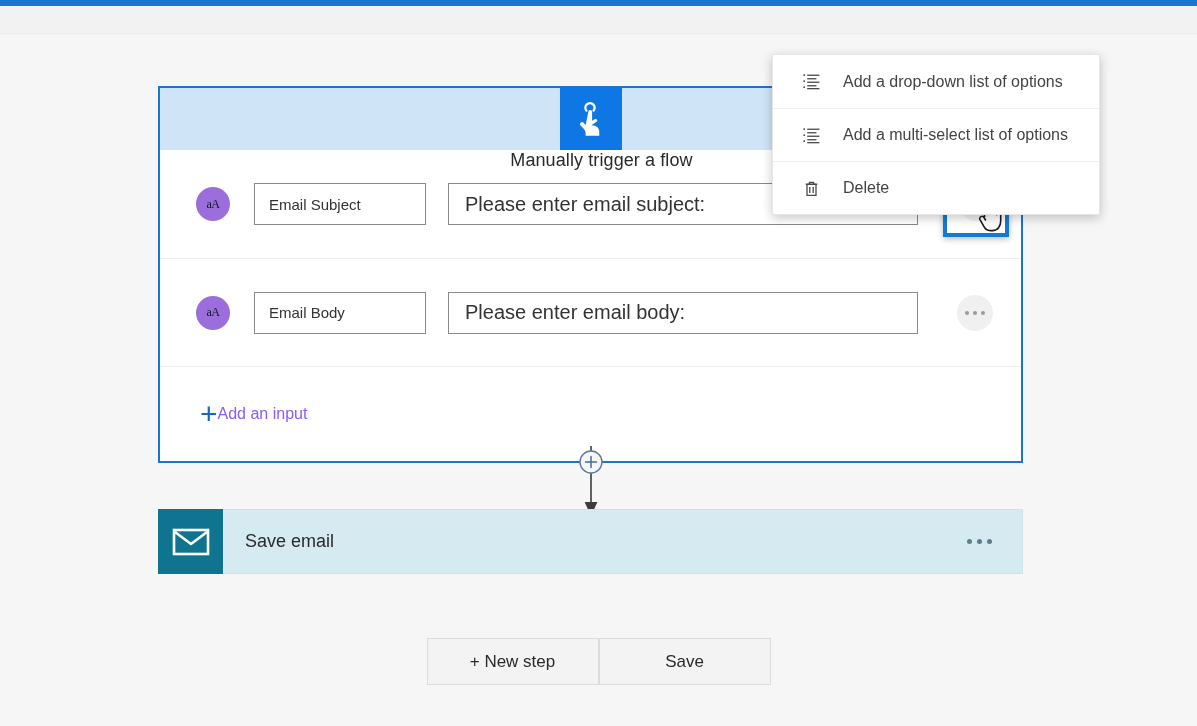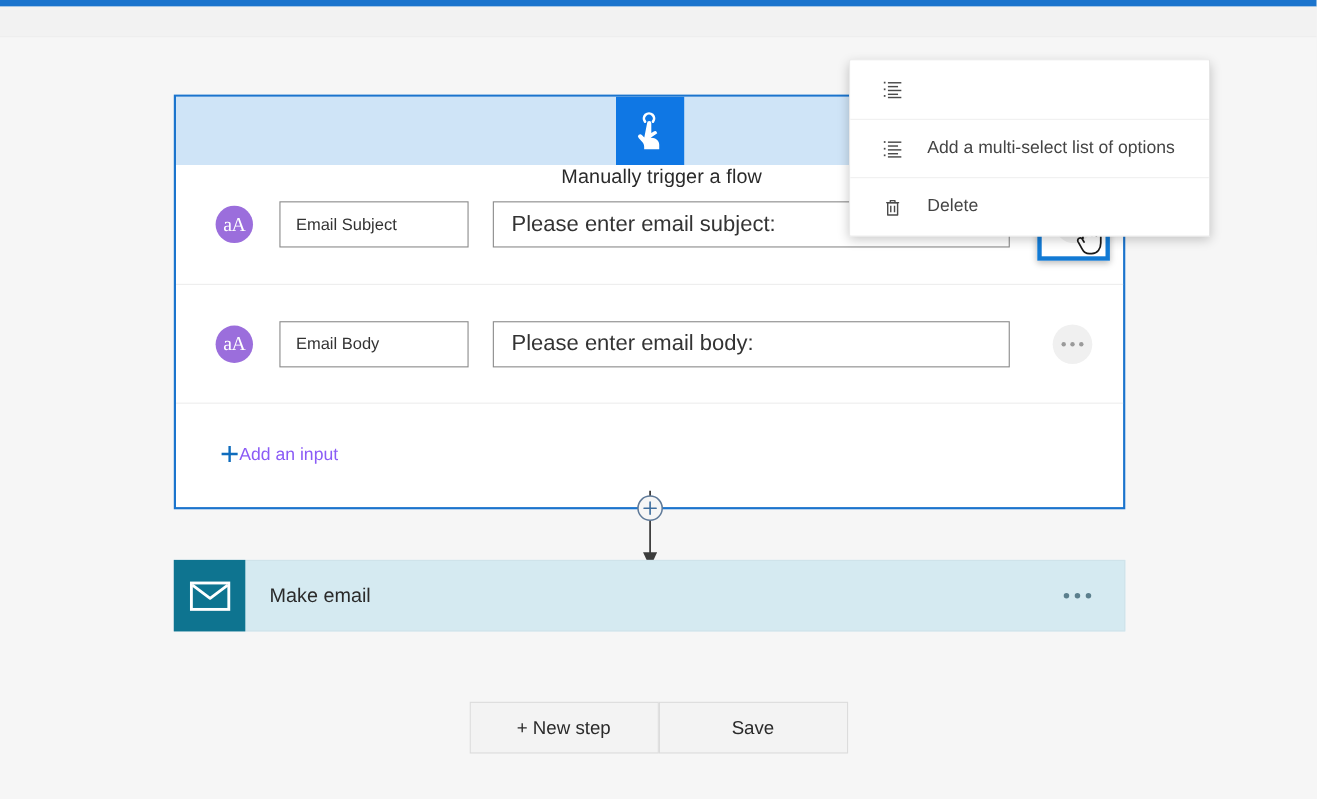--- a/index.html
+++ b/index.html
@@ -104,22 +104,22 @@
     width: 34px; height: 34px;
     border-radius: 50%;
     background: #9b6edc;
     display: flex;
     align-items: center;
     justify-content: center;
     flex: 0 0 auto;
     margin-left: 16px;
   }
   .row-avatar span {
-    color: #ffffff;
-    font-size: 18px;
+    color: #0f172a;
+    font-size: 12px;
     letter-spacing: -.5px;
     font-family: "Liberation Serif", serif;
   }
 
   .field-name {
     margin-left: 24px;
     width: 172px; height: 42px;
     border: 1px solid #8a8a8a;
     background: #ffffff;
     display: flex;
@@ -394,20 +394,21 @@
               <rect x="0.4" y="7.4" width="1.6" height="1.6"></rect>
               <rect x="0.4" y="13.4" width="1.6" height="1.6"></rect>
               <rect x="4.2" y="1.6" width="12.2" height="1.3"></rect>
               <rect x="4.2" y="5.1" width="9.2" height="1.3"></rect>
               <rect x="4.2" y="8.6" width="12.2" height="1.3"></rect>
               <rect x="4.2" y="12.1" width="9.2" height="1.3"></rect>
               <rect x="4.2" y="15.0" width="12.2" height="1.3"></rect>
             </g>
           </svg>
         </span>
+        <span class="menu-label">Add a drop-down list of options</span>
       </div>
 
       <div class="menu-item">
         <span class="menu-icon">
           <svg width="17" height="17" viewBox="0 0 17 17">
             <g fill="#4a4a4a">
               <rect x="0.4" y="1.3" width="1.6" height="1.6"></rect>
               <rect x="0.4" y="7.4" width="1.6" height="1.6"></rect>
               <rect x="0.4" y="13.4" width="1.6" height="1.6"></rect>
               <rect x="4.2" y="1.6" width="12.2" height="1.3"></rect>
@@ -448,21 +449,21 @@
     </svg>
   </div>
 
   <div id="send-email-card">
     <div id="send-email-icon-tile">
       <svg width="38" height="30" viewBox="0 0 38 30" aria-hidden="true">
         <rect x="2" y="3" width="34" height="24" fill="none" stroke="#ffffff" stroke-width="2.6"></rect>
         <path d="M3 5 L19 17 L35 5" fill="none" stroke="#ffffff" stroke-width="2.6" stroke-linejoin="round"></path>
       </svg>
     </div>
-    <div id="send-email-title">Make email</div>
+    <div id="send-email-title">Save email</div>
     <div id="send-email-ellipsis">
       <i></i>
       <i></i>
       <i></i>
     </div>
   </div>
 
   <div id="footer-buttons">
     <button class="footer-btn">+ New step</button>
     <button class="footer-btn">Save</button>

